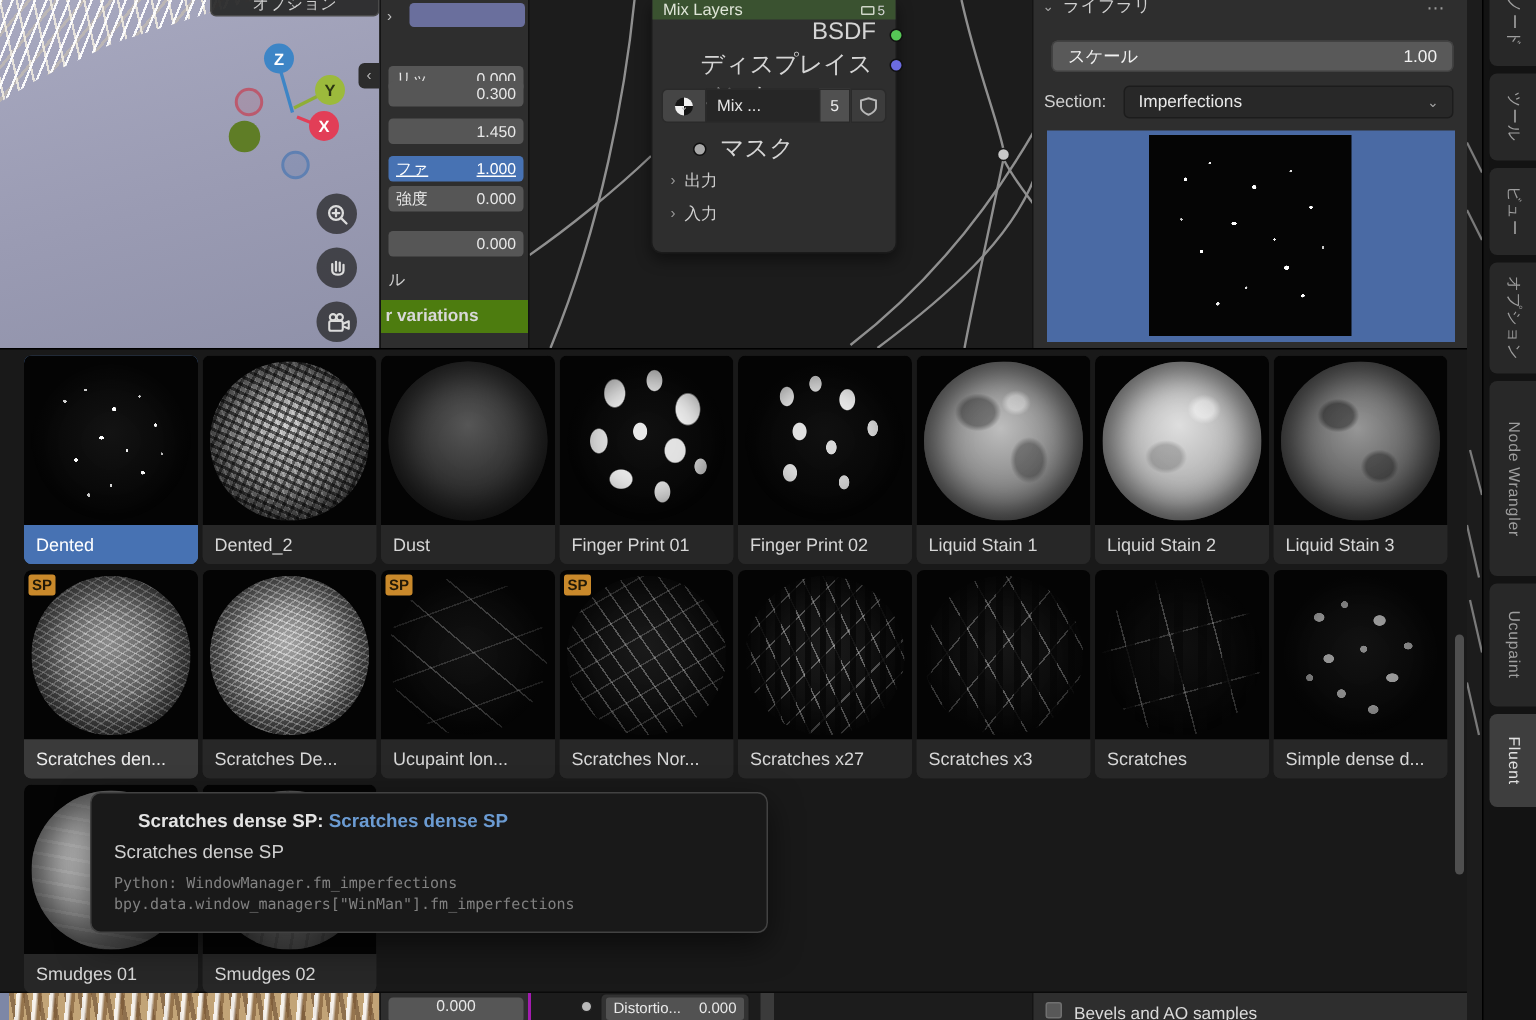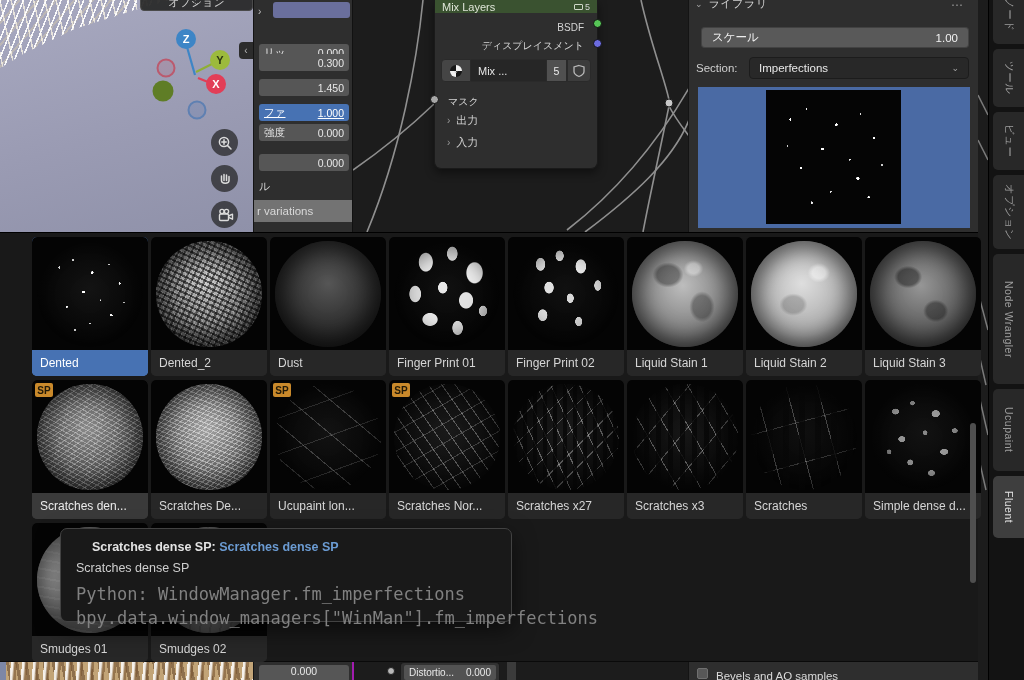--- a/index.html
+++ b/index.html
@@ -32,34 +32,34 @@
   .props-col{left:253px;top:0;width:99px;height:232px;background:#2e2e2e;border-left:1px solid #141414;}
   .expand-arrow{left:4px;top:6px;font-size:10px;color:#c0c0c0;}
   .blue-field{left:19px;top:2px;width:77px;height:16px;background:#6a6f9d;border-radius:3px;}
   .prow{left:5px;width:90px;height:17px;border-radius:3px;background:#565656;display:flex;
     justify-content:space-between;align-items:center;padding:0 5px;font-size:10.5px;color:#e8e8e8;}
   .prow span{position:static;white-space:nowrap;}
   .prow:nth-child(1){top:44px}.prow:nth-child(2){top:54px}.prow:nth-child(3){top:79px}
   .prow:nth-child(4){top:104px}.prow:nth-child(5){top:124px}.prow:nth-child(6){top:154px}
   .prow.hl{background:#4772b3;color:#fff;text-decoration:underline;}
   .cut-label{left:5px;top:179px;font-size:11px;color:#cfcfcf;}
-  .variations-row{left:0;top:200px;width:99px;height:22px;background:#737373;color:#d8d8d8;
-    font-size:11.5px;display:flex;align-items:center;padding-left:3px;white-space:nowrap;overflow:hidden;}
+  .variations-row{left:0;top:200px;width:99px;height:22px;background:#4d7c0f;color:#d8d8d8;
+    font-size:11.5px;display:flex;align-items:center;padding-left:3px;white-space:nowrap;overflow:hidden;font-weight:bold;}
 
   
   .node-editor{left:352px;top:0;width:336px;height:232px;background:#1c1c1c;border-left:1px solid #111;overflow:hidden;}
   .wires{left:0;top:0;}
   .mix-node{left:81px;top:0;width:164px;height:169px;background:rgba(47,47,47,.97);
     border:1px solid #1a1a1a;border-top:none;border-radius:0 0 7px 7px;box-shadow:0 4px 10px rgba(0,0,0,.45);}
   .node-header{position:relative;height:13px;background:#3a5230;display:flex;align-items:center;
     justify-content:space-between;padding:0 7px;font-size:11px;color:#dfe5d8;overflow:hidden;}
   .node-header *{position:static;}
   .node-badge{display:flex;gap:2px;align-items:center;font-size:9px;color:#d5d5d5;}
   .disp-ico{width:9px;height:6px;border:1px solid #cfd6c8;border-radius:1px;display:inline-block;}
-  .sock-row{position:relative;height:20px;display:flex;align-items:flex-end;font-size:10px;color:#d5d5d5;}
+  .sock-row{position:relative;height:20px;display:flex;align-items:flex-start;font-size:16px;color:#d5d5d5;margin-left:32px;}
   .sock-row span{position:static;}
   .sock-row.out{justify-content:flex-end;padding-right:13px;}
   .sock-row.out:first-of-type{margin-top:5px;}
   .sock{width:9px;height:9px;border-radius:50%;border:1px solid #101010;top:50%;margin-top:-4.5px;}
   .sock.green{right:-5px;background:#56c656;}
   .sock.purple{right:-5px;background:#6b6be0;}
   .sock.gray{left:-5px;background:#a8a8a8;}
   .db-row{position:relative;margin:6px 6px 0;height:23px;display:flex;}
   .db-row>*{position:static;}
   .db-icon{width:30px;background:#454545;border:1px solid #2a2a2a;border-radius:4px 0 0 4px;
@@ -121,21 +121,21 @@
     display:flex;align-items:center;justify-content:center;color:#9e9e9e;font-size:10.5px;overflow:hidden;}
   .tab span{position:static;writing-mode:vertical-rl;text-orientation:sideways;letter-spacing:.5px;white-space:nowrap;}
   .tab:nth-child(1){height:58px;margin-top:-14px;}
   .tab:nth-child(2){height:58px;}.tab:nth-child(3){height:58px;}.tab:nth-child(4){height:74px;}
   .tab:nth-child(5){height:130px;}.tab:nth-child(6){height:82px;}.tab:nth-child(7){height:62px;}
   .tab.active{background:#3e3e3e;color:#e2e2e2;}
 
   
   .browser{left:0;top:232px;width:978px;height:430px;background:#191919;
     border-top:1px solid #000;border-bottom:1px solid #0a0a0a;}
-  .grid{left:32px;top:4px;display:grid;grid-template-columns:repeat(8,116px);grid-auto-rows:139px;
+  .grid{left:16px;top:4px;display:grid;grid-template-columns:repeat(8,116px);grid-auto-rows:139px;
     column-gap:3px;row-gap:4px;}
   .cell{position:relative;width:116px;height:139px;background:#252525;border-radius:5px;overflow:hidden;}
   .thumb{left:0;top:0;width:116px;height:113px;background:#040404;overflow:hidden;}
   .cap{left:0;right:0;bottom:0;height:26px;background:#272727;display:flex;align-items:center;
     padding-left:8px;font-size:12px;color:#d6d6d6;white-space:nowrap;overflow:hidden;}
   .cell.selected{box-shadow:inset 0 0 0 2px #5583c8;}
   .cell.selected .cap{background:#4772b3;color:#fff;}
   .cell.hover{background:#3a3a3a;}
   .cell.hover .cap{background:#3a3a3a;color:#ececec;}
   .badge{left:3px;top:3px;width:18px;height:14px;background:#c9892b;color:#221a08;font-size:10px;
@@ -249,21 +249,21 @@
     repeating-linear-gradient(100deg,rgba(0,0,0,.12) 0 2px,transparent 2px 10px),
     radial-gradient(circle at 48% 40%,#c2c2c2,#828282 62%,#484848);}
 
   
   .tooltip{left:60px;top:528px;width:452px;height:94px;background:#191919;border:1px solid #424242;
     border-radius:7px;box-shadow:0 8px 22px rgba(0,0,0,.55);padding:11px 15px;z-index:50;}
   .tooltip *{position:static;}
   .tt-line1{font-size:12.5px;color:#e3e3e3;font-weight:600;margin-left:16px;}
   .tt-link{color:#6b9bd2;font-weight:600;}
   .tt-line2{margin-top:7px;font-size:12.5px;color:#cfcfcf;}
-  .tt-py{margin-top:8px;font-family:"DejaVu Sans Mono",monospace;font-size:17px;color:#818181;line-height:1.4;}
+  .tt-py{margin-top:8px;font-family:"DejaVu Sans Mono",monospace;font-size:10px;color:#818181;line-height:1.4;}
 
   
   .bottom-strip{left:0;top:662px;width:1024px;height:18px;}
   .vp-bottom{left:0;top:0;width:253px;height:18px;background:
     linear-gradient(90deg,#7d87a6 0 6px,transparent 6px),
     repeating-linear-gradient(95deg,rgba(255,255,255,.85) 0 2px,rgba(120,85,50,.6) 4px 6px,transparent 6px 11px),
     repeating-linear-gradient(80deg,rgba(90,60,35,.5) 0 3px,transparent 3px 9px),#c2a477;}
   .props-bottom{left:253px;top:0;width:99px;height:18px;background:#2e2e2e;border-left:1px solid #141414;overflow:hidden;}
   .pb-field{left:5px;top:3px;width:90px;height:17px;background:#565656;border-radius:3px;
     display:flex;justify-content:center;font-size:10.5px;color:#e8e8e8;}

